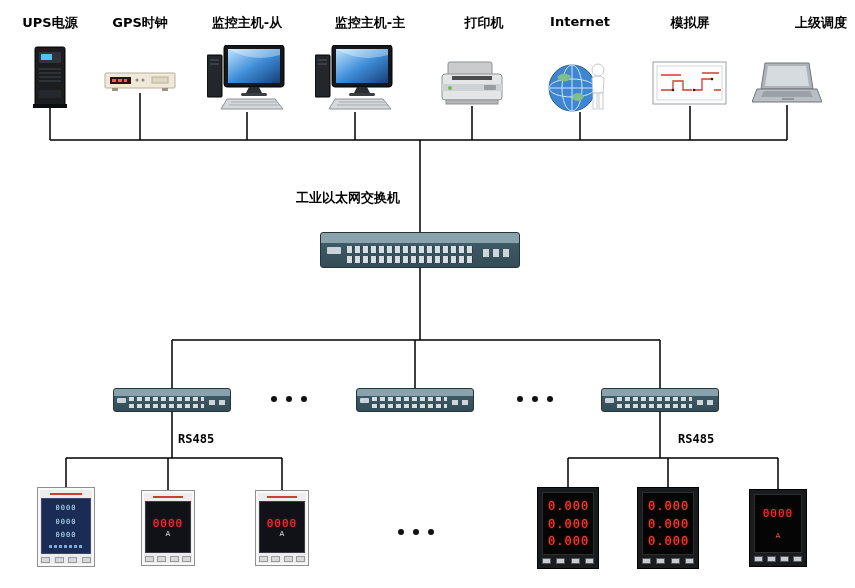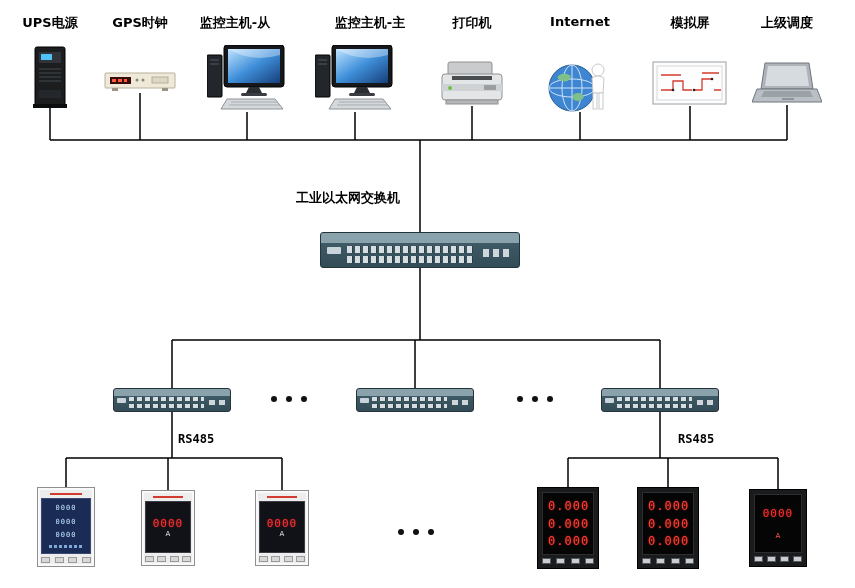--- a/index.html
+++ b/index.html
@@ -117,26 +117,26 @@
       <path d="M420 140 V232 M420 268 V340"></path>
       <path d="M172 340 H660"></path>
       <path d="M172 340 V388 M415 340 V388 M660 340 V388"></path>
       <path d="M172 412 V458 M66 458 H282 M66 458 V490 M168 458 V490 M282 458 V490"></path>
       <path d="M660 412 V458 M568 458 H778 M568 458 V490 M668 458 V490 M778 458 V490"></path>
     </g>
   </svg>
 
   <div class="top-label" style="left:50px">UPS电源</div>
   <div class="top-label" style="left:140px">GPS时钟</div>
-  <div class="top-label" style="left:235px">监控主机-从</div>
+  <div class="top-label" style="left:247px">监控主机-从</div>
   <div class="top-label" style="left:370px">监控主机-主</div>
-  <div class="top-label" style="left:472px">打印机</div>
+  <div class="top-label" style="left:484px">打印机</div>
   <div class="top-label" style="left:580px">Internet</div>
   <div class="top-label" style="left:690px">模拟屏</div>
-  <div class="top-label" style="left:787px">上级调度</div>
+  <div class="top-label" style="left:821px">上级调度</div>
 
   <div class="icon-wrap" style="left:30px;top:46px">
     <svg width="40" height="64" viewBox="0 0 40 64">
       <rect x="5" y="1" width="30" height="59" rx="2" fill="#1b1d1f" stroke="#000"></rect>
       <rect x="9" y="6" width="22" height="11" rx="1" fill="#30343a"></rect>
       <rect x="11" y="8" width="11" height="6" fill="#4fc3f7"></rect>
       <rect x="9" y="22" width="22" height="2" fill="#2e3338"></rect>
       <rect x="9" y="26" width="22" height="2" fill="#2e3338"></rect>
       <rect x="9" y="30" width="22" height="2" fill="#2e3338"></rect>
       <rect x="9" y="34" width="22" height="2" fill="#2e3338"></rect>

